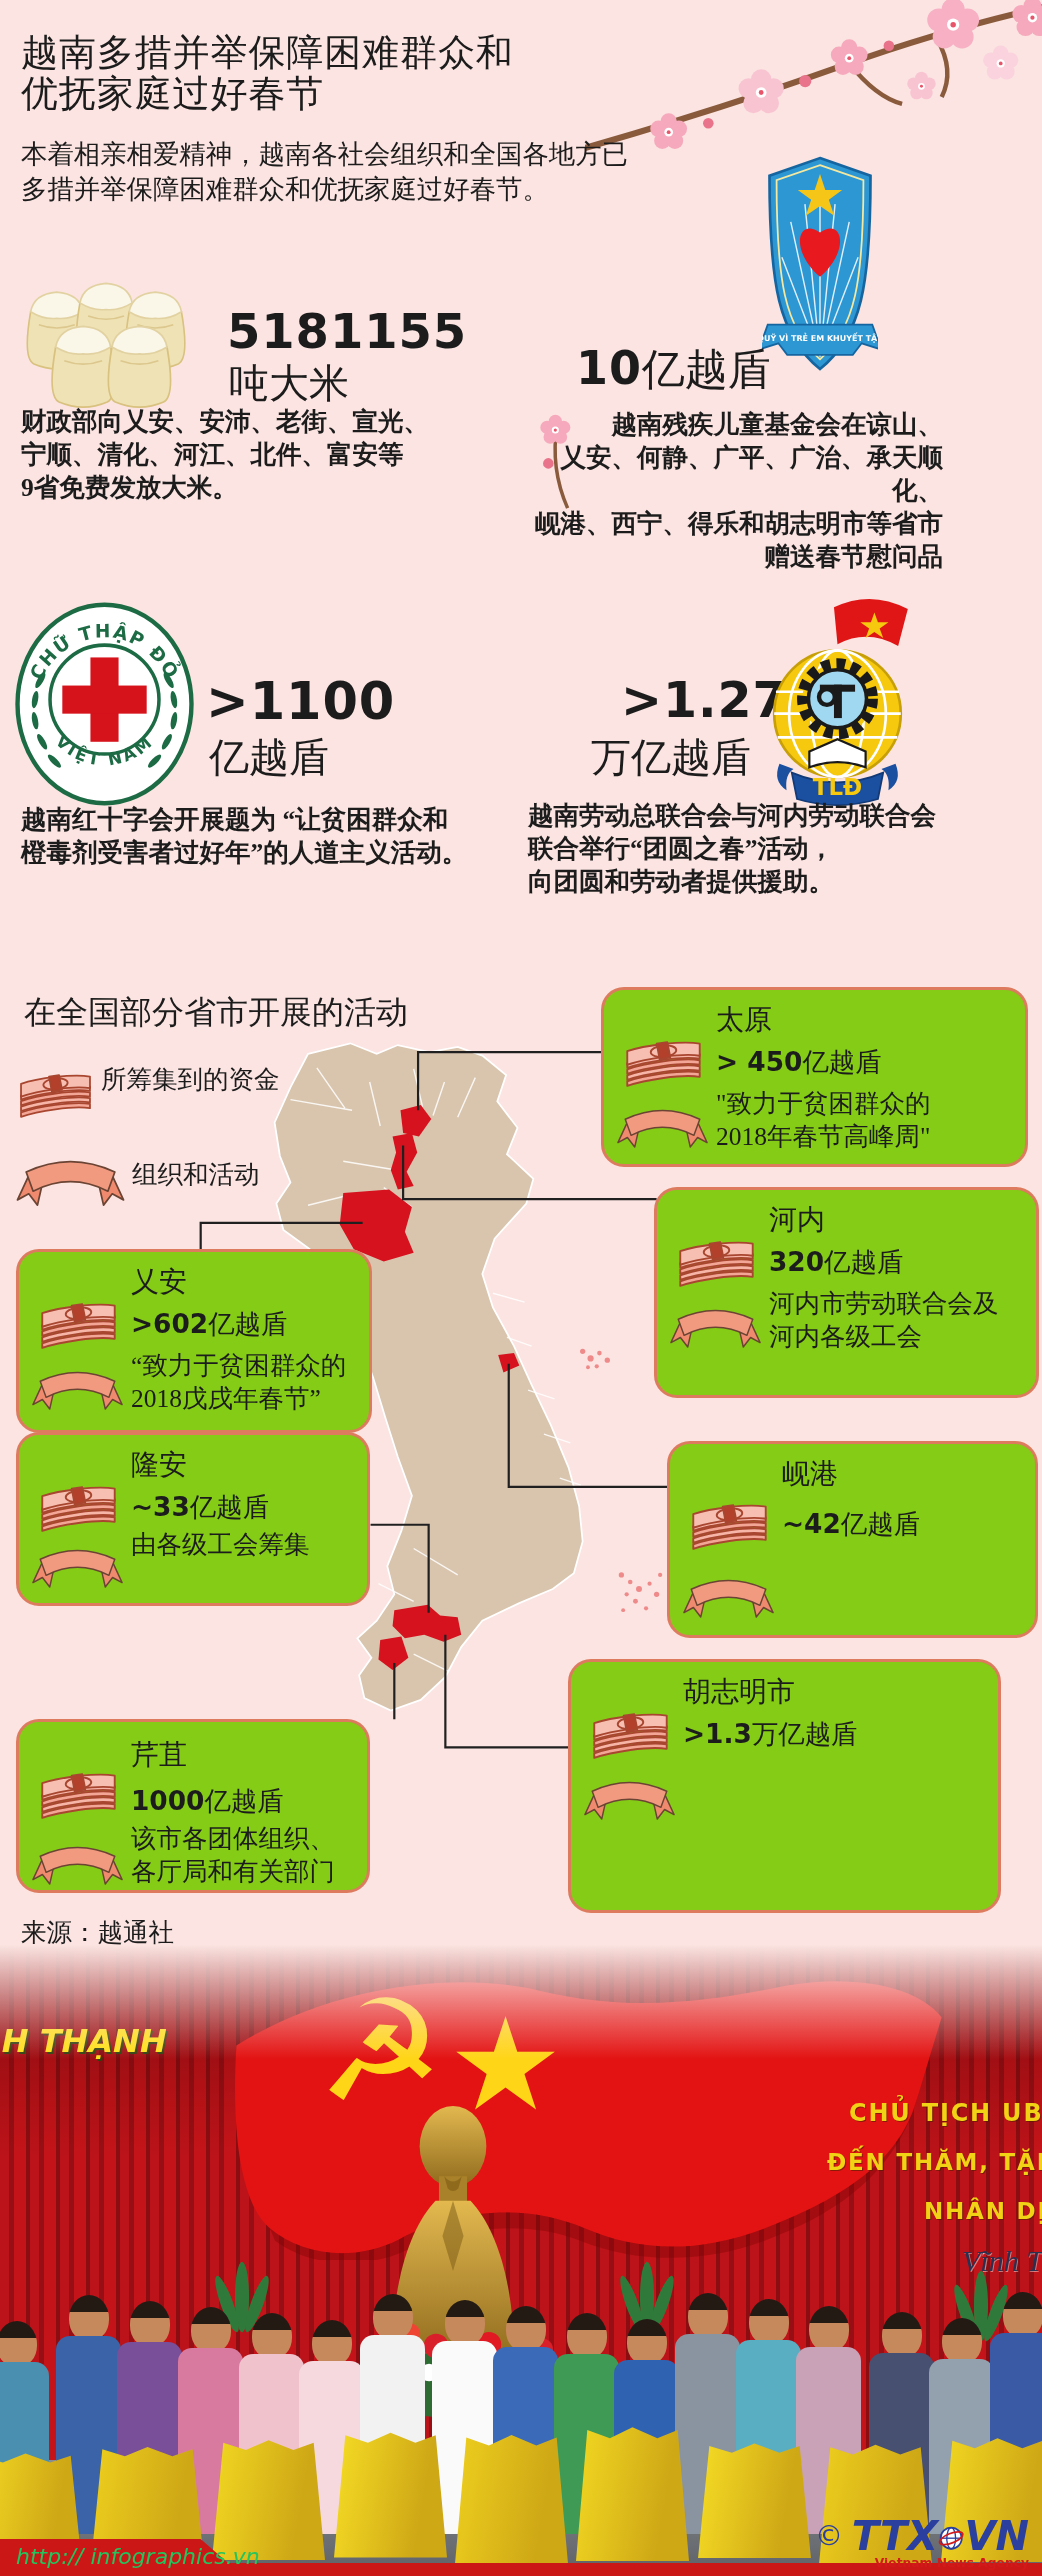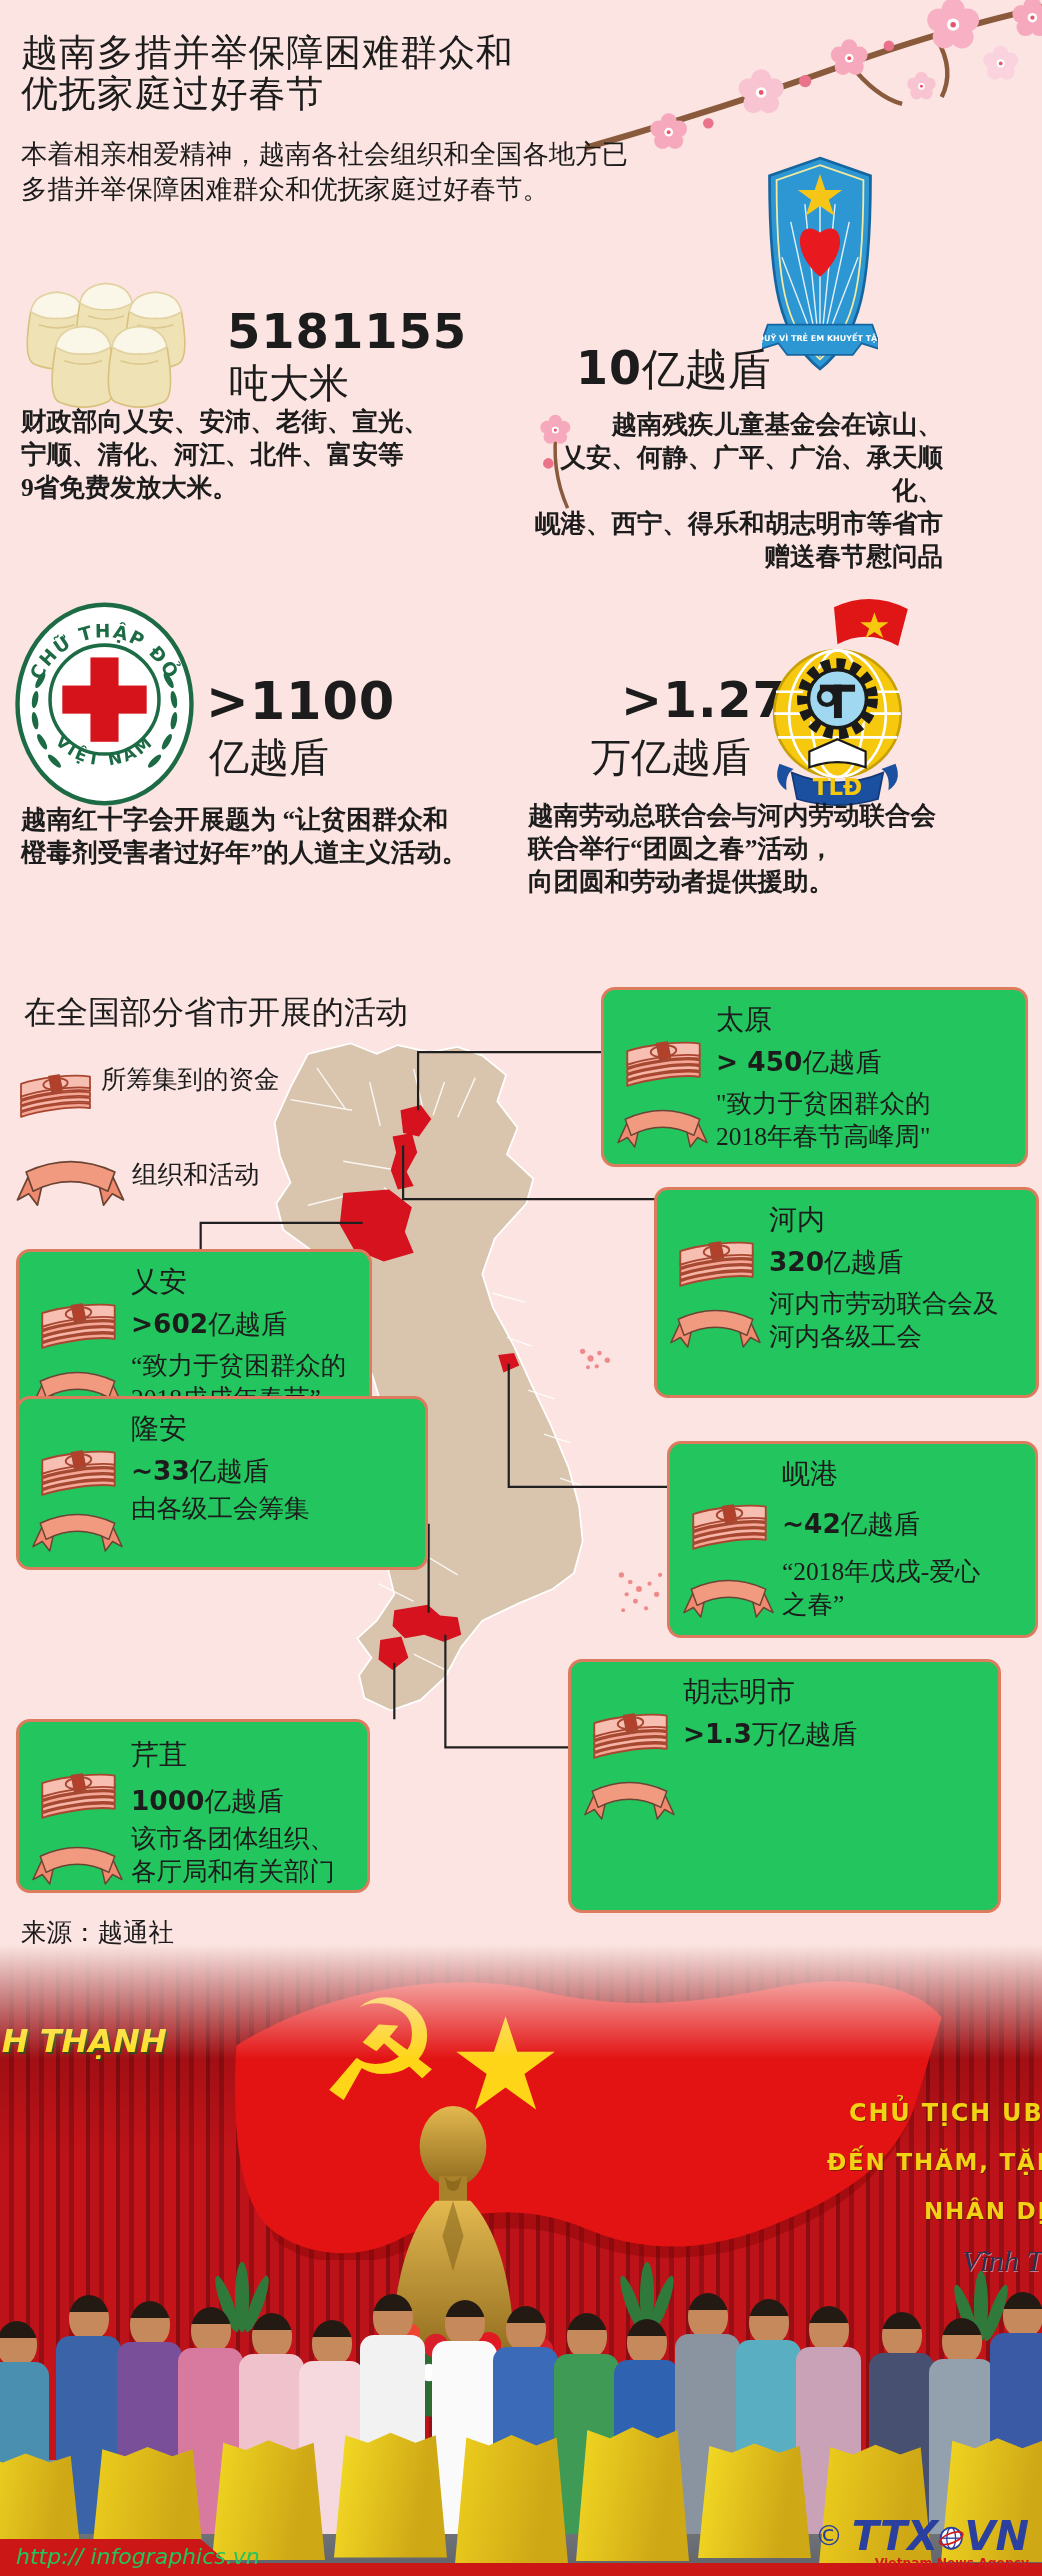--- a/index.html
+++ b/index.html
@@ -11,21 +11,21 @@
   .title{left:21px;top:32px;font-size:37px;line-height:41px;font-weight:normal;letter-spacing:0.9px;}
   .subtitle{left:21px;top:137px;font-size:26.4px;line-height:35px;}
   
   .bignum{font-family:"DejaVu Sans",sans-serif;font-weight:bold;font-size:48px;letter-spacing:0.9px;}
   .bigunit{font-size:40px;}
   .desc{font-size:25.5px;line-height:33px;font-weight:bold;}
   
   .sec-title{left:24px;top:991px;font-size:32px;}
   .legend-label{font-size:25.5px;}
   
-  .callout{position:absolute;background:#22c55e;border:3.1px solid #dd7b5e;border-radius:14px;box-sizing:border-box;}
+  .callout{position:absolute;background:#84cc16;border:3.1px solid #dd7b5e;border-radius:23px;box-sizing:border-box;}
   .c-name{position:absolute;left:112px;top:10.6px;font-size:28px;}
   .c-amount{position:absolute;left:112px;top:55px;font-size:26.4px;}
   .c-amount b{font-family:"DejaVu Sans",sans-serif;font-size:26.4px;}
   .c-act{position:absolute;left:112px;top:97px;font-size:25.5px;line-height:33px;white-space:pre-line;}
   .i-money{position:absolute;left:17.6px;top:44px;width:83px;height:60px;}
   .i-ribbon{position:absolute;left:10.6px;top:109px;width:95px;height:58px;}
   
   #photo{position:absolute;left:0;top:1945px;width:1043px;height:631px;overflow:hidden;background:#9c1015;}
   .curtain{position:absolute;left:0;top:0;width:100%;height:528px;
      background:repeating-linear-gradient(90deg,#bb1319 0 8.8px,#970f14 8.8px 14px,#c51419 14px 26.4px,#8c0d11 26.4px 30px);}
@@ -315,43 +315,41 @@
       </svg>
     <svg class="i-ribbon" viewBox="0 0 130 72">
         <use href="#sym-ribbon" width="130" height="72"></use>
       </svg>
     <div class="c-name">乂安</div>
     <div class="c-amount"><b>&gt;602</b><span>亿越盾</span></div>
     <div class="c-act">“致力于贫困群众的
 2018戊戌年春节”</div>
   </div>
 
-  <div class="callout" style="left:16px;top:1396px;width:412px;height:174px">
+  <div class="callout" style="left:16px;top:1432px;width:354px;height:174px">
     <svg class="i-money" viewBox="0 0 110 78">
         <use href="#sym-money" width="110" height="78"></use>
       </svg>
     <svg class="i-ribbon" style="top:104px" viewBox="0 0 130 72">
         <use href="#sym-ribbon" width="130" height="72"></use>
       </svg>
     <div class="c-name">隆安</div>
     <div class="c-amount"><b>~33</b><span>亿越盾</span></div>
     <div class="c-act" style="top:93px">由各级工会筹集</div>
   </div>
 
   <div class="callout" style="left:667px;top:1441px;width:371px;height:197px">
     <svg class="i-money" style="top:53px" viewBox="0 0 110 78">
         <use href="#sym-money" width="110" height="78"></use>
       </svg>
     <svg class="i-ribbon" style="top:125px" viewBox="0 0 130 72">
         <use href="#sym-ribbon" width="130" height="72"></use>
       </svg>
     <div class="c-name">岘港</div>
     <div class="c-amount" style="top:63px"><b>~42</b><span>亿越盾</span></div>
-    <div class="c-act" style="top:111px">“2018年戊戌-爱心
-之春”</div>
   </div>
 
   <div class="callout" style="left:568px;top:1659px;width:433px;height:254px">
     <svg class="i-money" viewBox="0 0 110 78">
         <use href="#sym-money" width="110" height="78"></use>
       </svg>
     <svg class="i-ribbon" viewBox="0 0 130 72">
         <use href="#sym-ribbon" width="130" height="72"></use>
       </svg>
     <div class="c-name">胡志明市</div>

